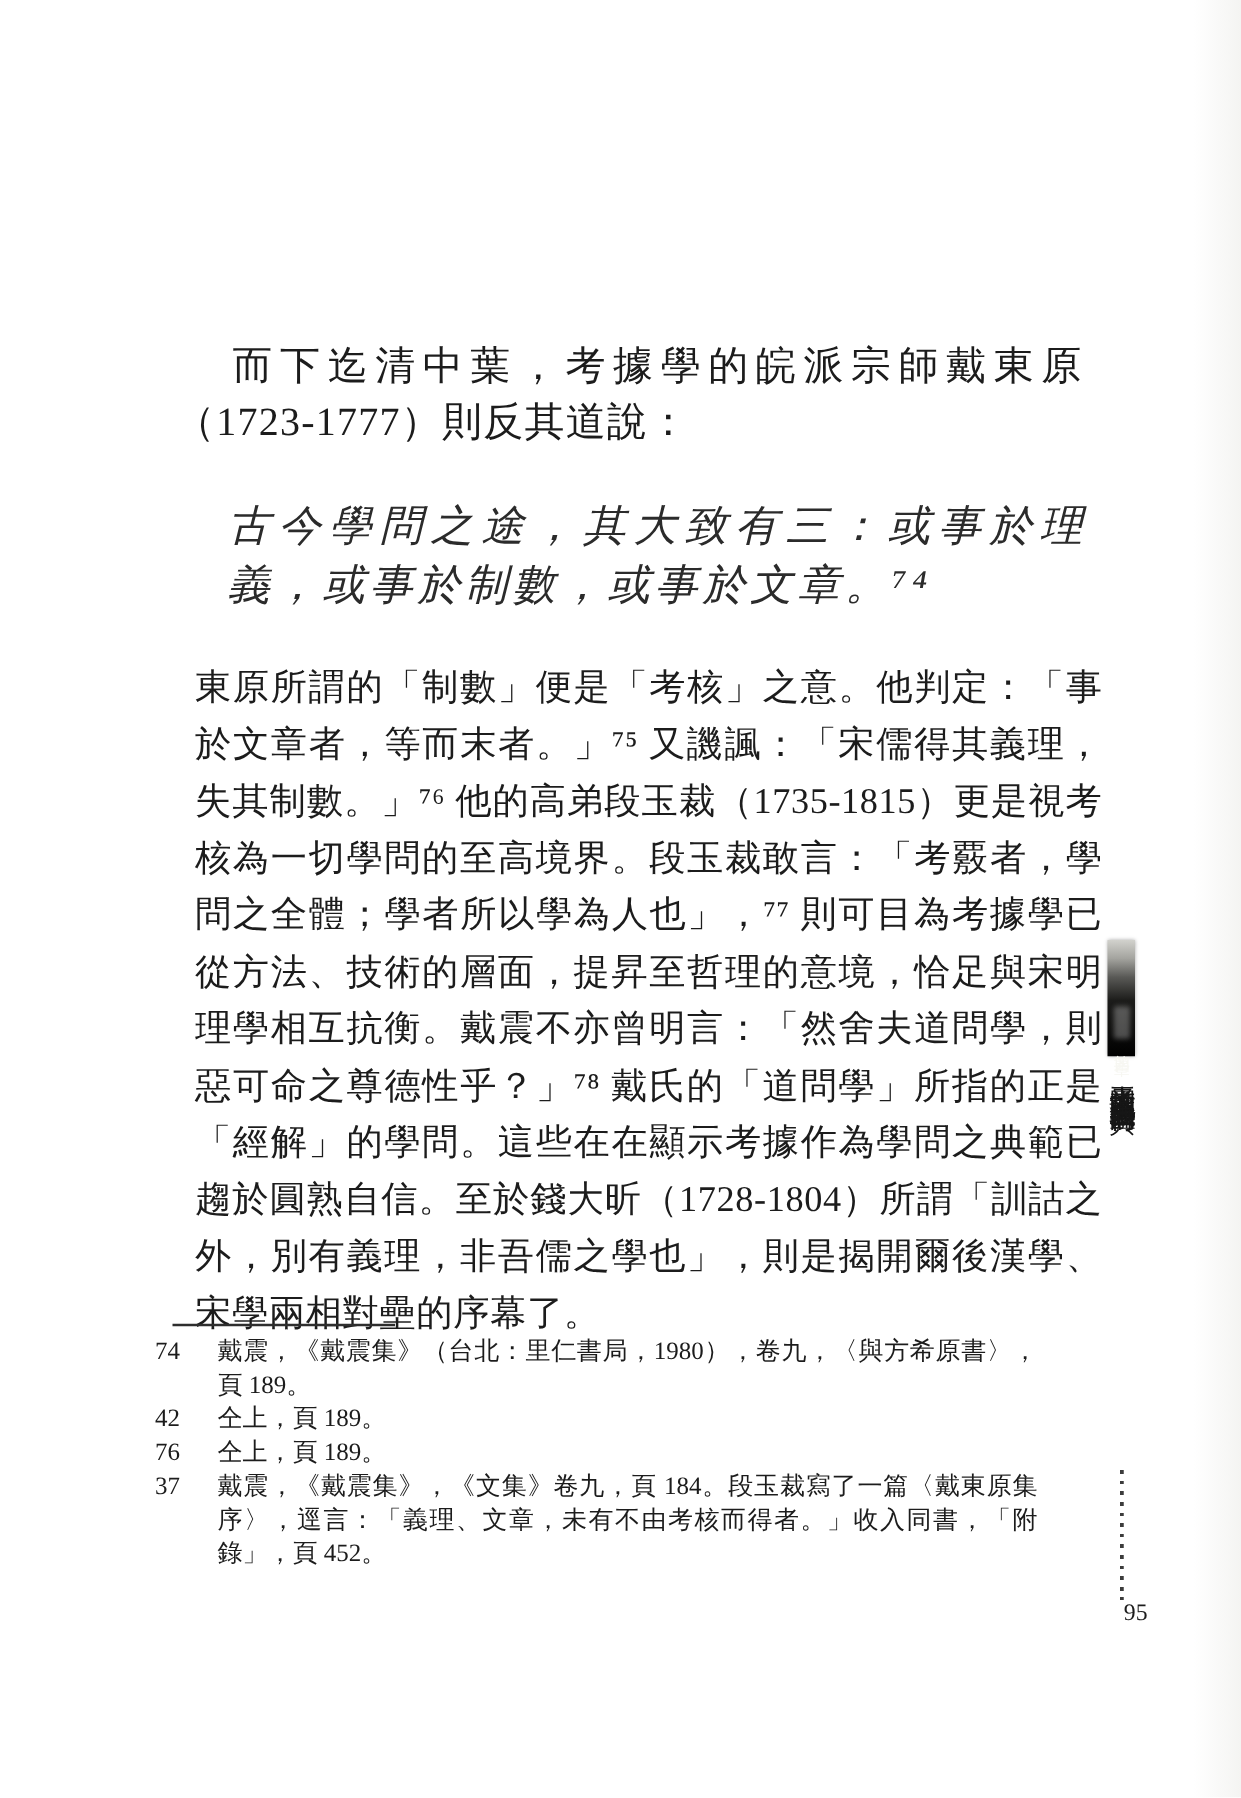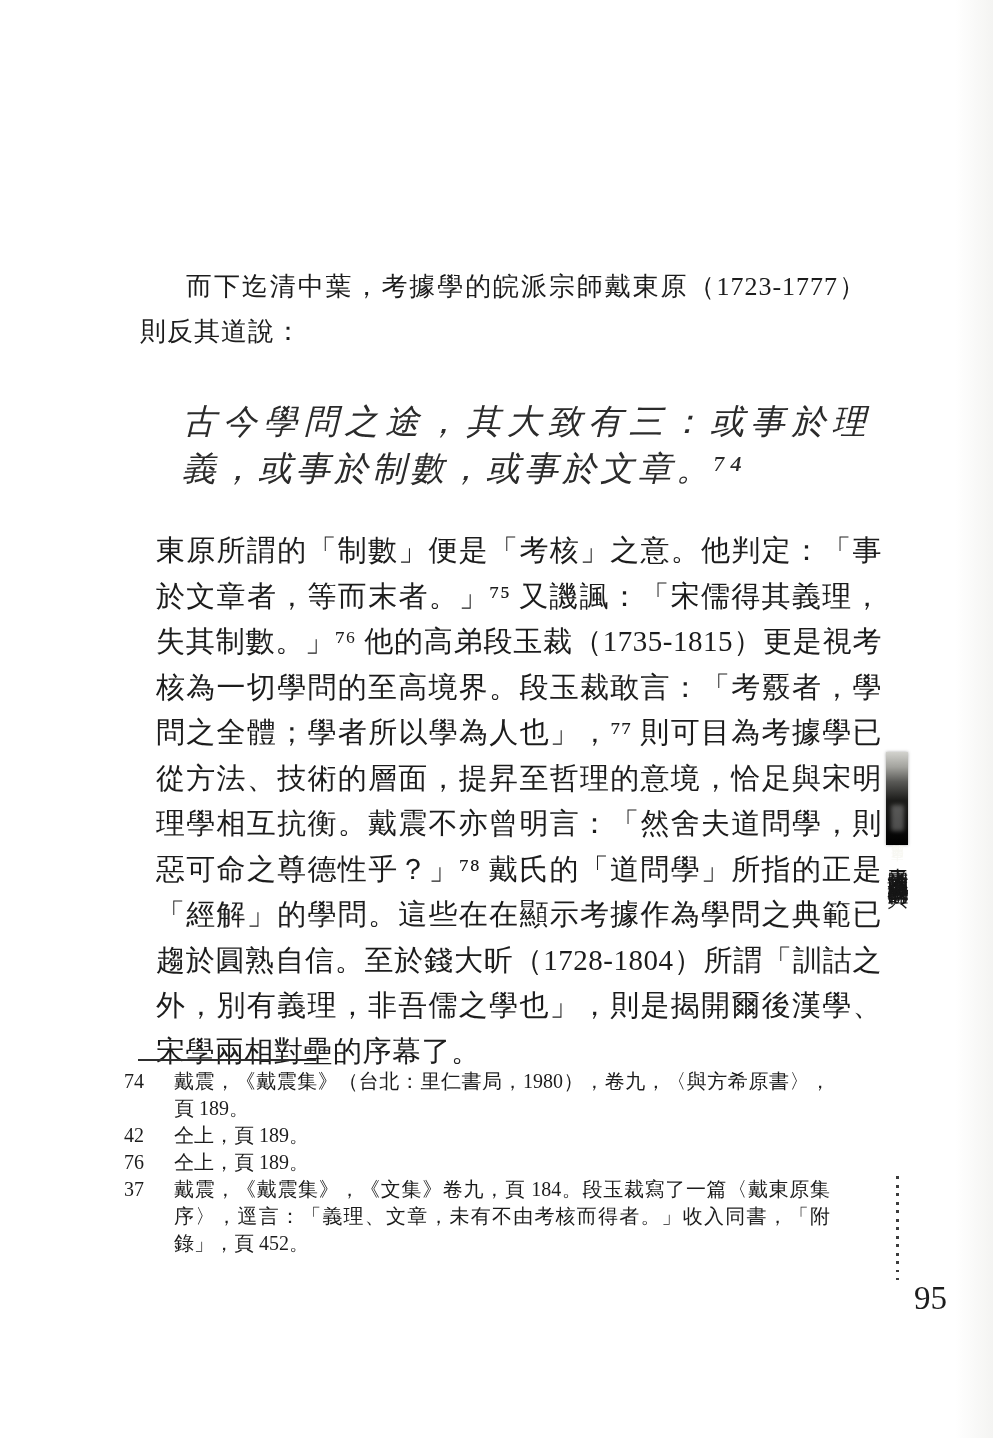--- a/index.html
+++ b/index.html
@@ -11,21 +11,21 @@
     color:#1c1c1c;
     overflow:hidden;
   }
   .page{
     position:absolute;inset:0;
     background:linear-gradient(to right,#ffffff 0,#ffffff 955px,#f4f4f2 993px);
   }
   
   .para-intro{
     position:absolute;top:238px;left:140px;width:726px;
-    font-size:26px;line-height:45px;
+    font-size:32px;line-height:45px;
     text-align:justify;text-indent:46px;
     letter-spacing:1px;
   }
   .block-quote{
     position:absolute;top:364px;left:182px;width:688px;
     font-size:34px;line-height:47px;
     font-style:italic;
     letter-spacing:4px;
     color:#2b2b2b;
     text-align:justify;
@@ -74,22 +74,22 @@
     writing-mode:vertical-rl;text-orientation:upright;
     font-size:21px;letter-spacing:1.5px;
     color:#161616;
     text-align:left;
   }
   .dotted-leader{
     position:absolute;left:896px;top:1176px;height:104px;width:3px;
     background:repeating-linear-gradient(to bottom,#3c3c3c 0 3px,transparent 3px 8.5px);
   }
   .page-number{
-    position:absolute;left:914px;top:1280px;width:36px;
-    font-size:33px;color:#1c1c1c;text-align:left;
+    position:absolute;left:882px;top:1280px;width:36px;
+    font-size:19px;color:#1c1c1c;text-align:right;
     font-family:"Liberation Serif","DejaVu Serif",serif;
   }
 </style>
 </head>
 <body>
 
 <div class="page">
 
   <p class="para-intro">而下迄清中葉，考據學的皖派宗師戴東原（1723-1777）則反其道說：</p>
 

